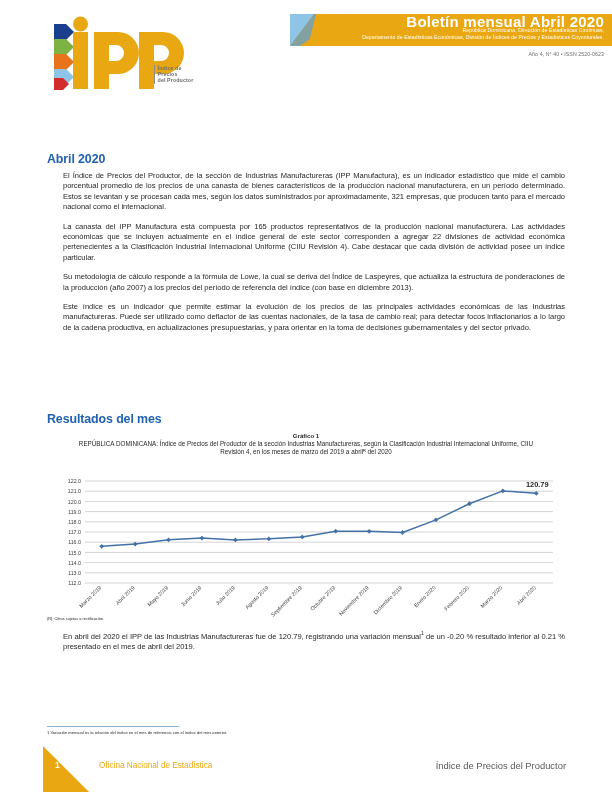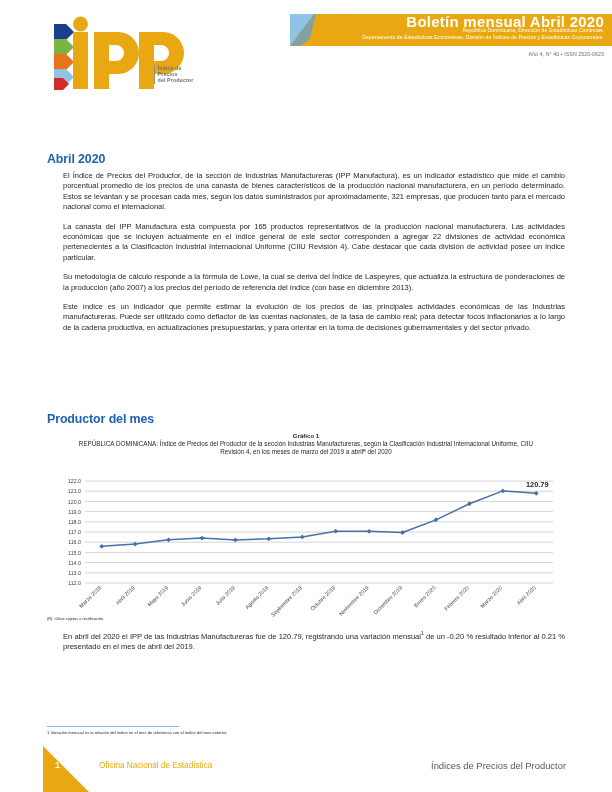--- a/index.html
+++ b/index.html
@@ -150,21 +150,21 @@
 
 <div class="sec-head month-head">Abril 2020</div>
 
 <div class="intro">
   <p class="body-p">El Índice de Precios del Productor, de la sección de Industrias Manufactureras (IPP Manufactura), es un indicador estadístico que mide el cambio porcentual promedio de los precios de una canasta de bienes característicos de la producción nacional manufacturera, en un período determinado. Estos se levantan y se procesan cada mes, según los datos suministrados por aproximadamente, 321 empresas, que producen tanto para el mercado nacional como el internacional.</p>
   <p class="body-p">La canasta del IPP Manufactura está compuesta por 165 productos representativos de la producción nacional manufacturera. Las actividades económicas que se incluyen actualmente en el índice general de este sector corresponden a agregar 22 divisiones de actividad económica pertenecientes a la Clasificación Industrial Internacional Uniforme (CIIU Revisión 4). Cabe destacar que cada división de actividad posee un índice particular.</p>
   <p class="body-p">Su metodología de cálculo responde a la fórmula de Lowe, la cual se deriva del Índice de Laspeyres, que actualiza la estructura de ponderaciones de la producción (año 2007) a los precios del período de referencia del índice (con base en diciembre 2013).</p>
   <p class="body-p">Este índice es un indicador que permite estimar la evolución de los precios de las principales actividades económicas de las Industrias manufactureras. Puede ser utilizado como deflactor de las cuentas nacionales, de la tasa de cambio real; para detectar focos inflacionarios a lo largo de la cadena productiva, en actualizaciones presupuestarias, y para orientar en la toma de decisiones gubernamentales y del sector privado.</p>
 </div>
 
-<div class="sec-head results-head">Productor del mes</div>
+<div class="sec-head results-head">Resultados del mes</div>
 
 <div class="chart-wrap">
   <div class="chart-no">Gráfico 1</div>
   <div class="chart-title">REPÚBLICA DOMINICANA: Índice de Precios del Productor de la sección Industrias Manufactureras, según la Clasificación Industrial Internacional Uniforme, CIIU Revisión 4, en los meses de marzo del 2019 a abrilᴿ del 2020</div>
   <div class="plot-box">
     <svg class="plot-svg" id="chart-svg" width="518" height="170" viewBox="0 0 518 170">
         <rect x="38" y="6" width="468" height="102" fill="#ffffff"></rect>
         <line x1="38" y1="108" x2="506" y2="108" stroke="#d4d4d4" stroke-width="1"></line>
         <text x="34" y="110.2" text-anchor="end" font-size="5.3" fill="#404040" font-family="&quot;Liberation Sans&quot;, sans-serif">112.0</text>
         <line x1="38" y1="97.8" x2="506" y2="97.8" stroke="#d4d4d4" stroke-width="1"></line>
@@ -228,13 +228,13 @@
 </div>
 
 <div class="fn-rule"></div>
 <div class="footnote">1 Variación mensual es la relación del índice en el mes de referencia con el índice del mes anterior.</div>
 
 <svg class="foot-tri" width="62" height="46" viewBox="0 0 62 46">
   <polygon points="0,0 0,46 46,46" fill="#e9a812"></polygon>
 </svg>
 <div class="page-num">1</div>
 <div class="foot-left">Oficina Nacional de Estadística</div>
-<div class="foot-right">Índices de Precios del Productor</div>
+<div class="foot-right">Índice de Precios del Productor</div>
 
 </body></html>

